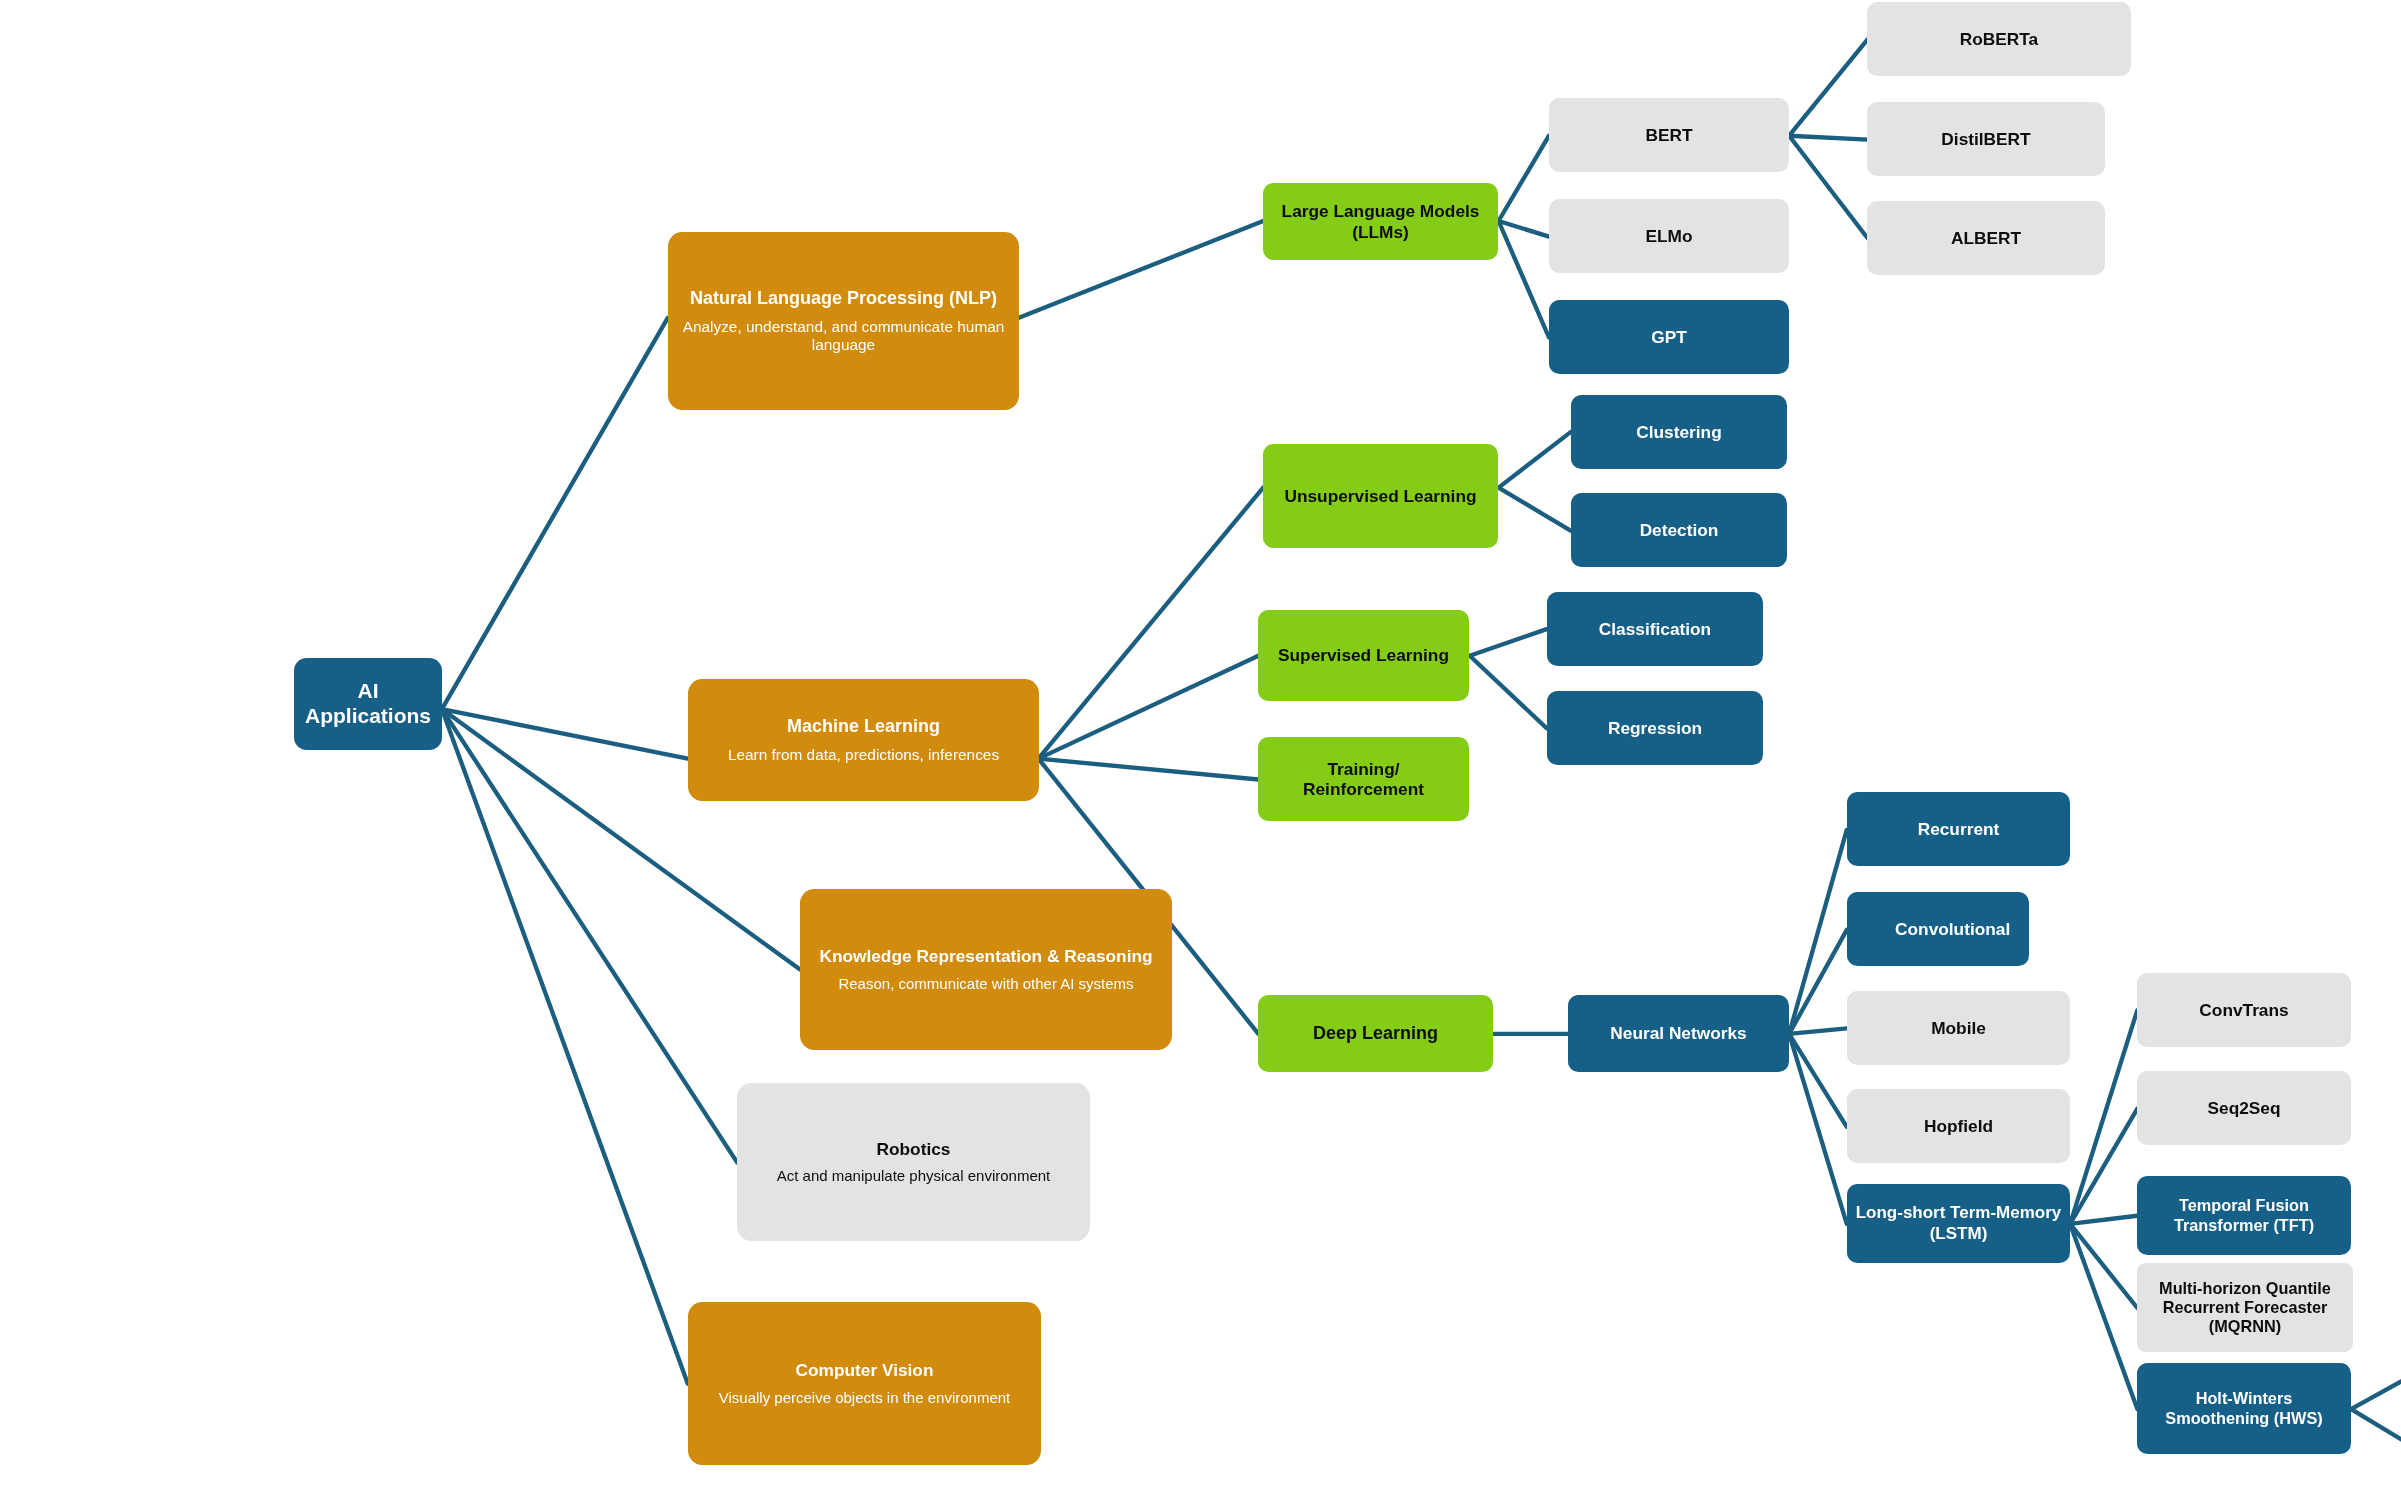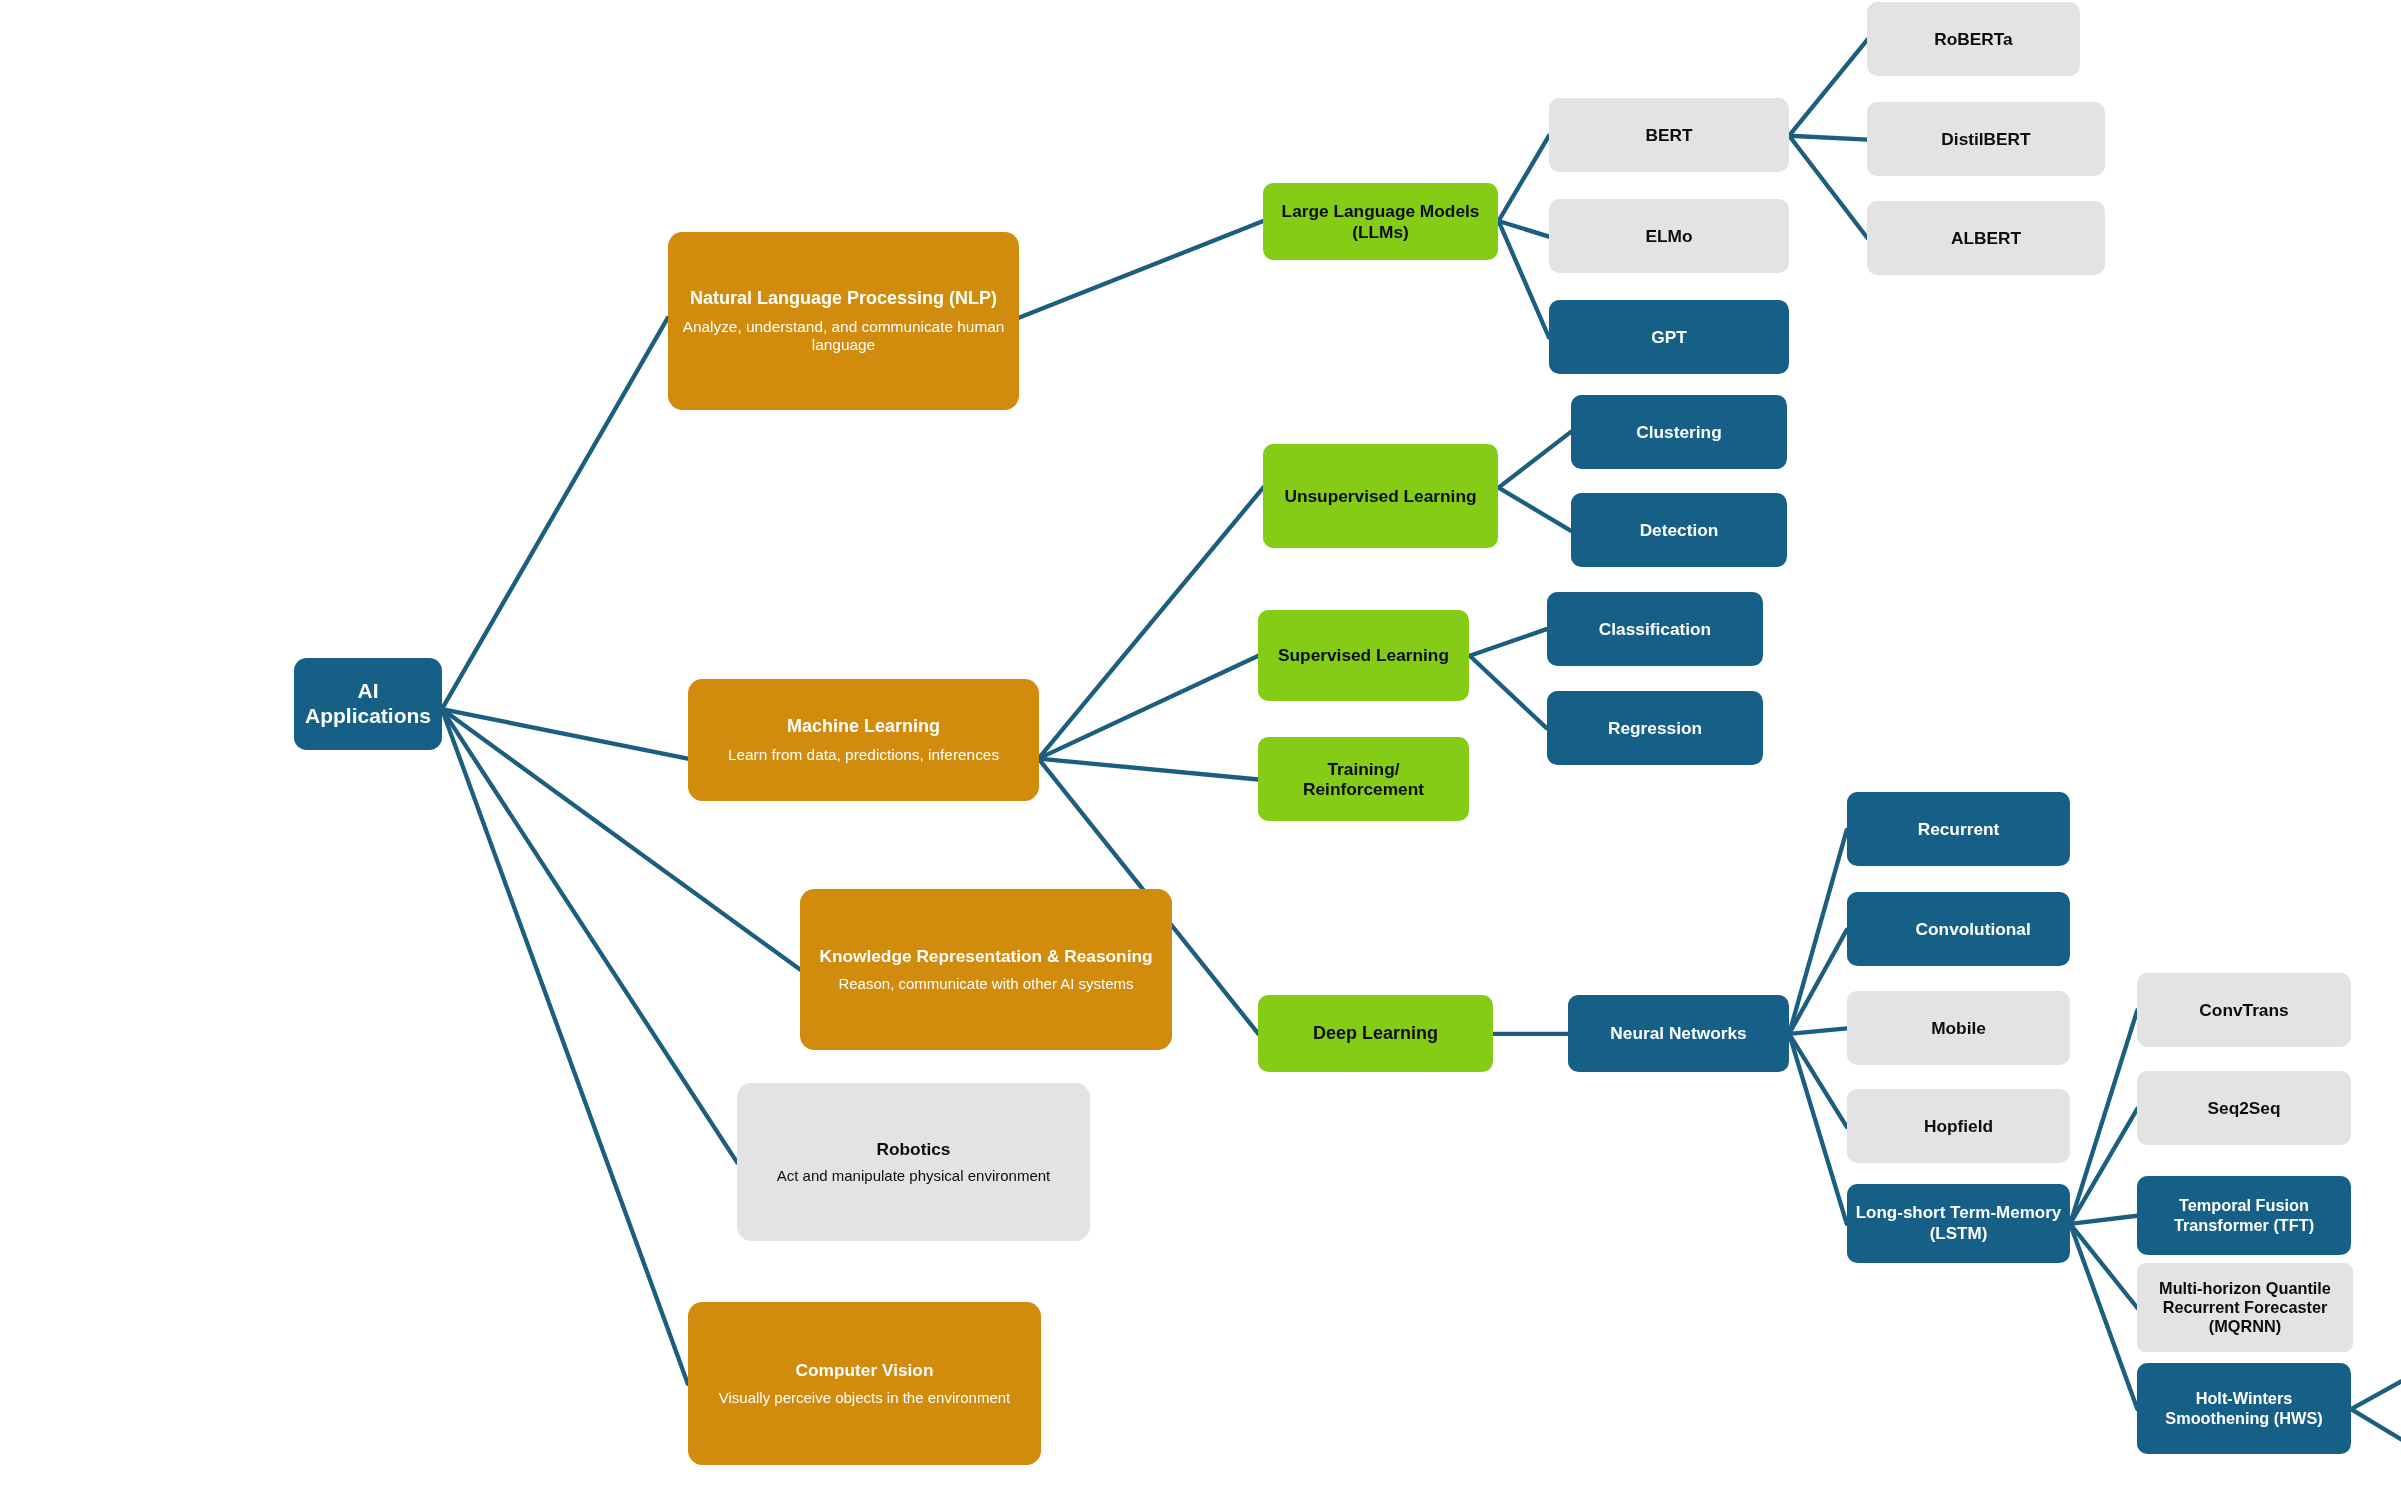--- a/index.html
+++ b/index.html
@@ -129,21 +129,21 @@
     </div>
     <div class="node v-gray" style="left: 1549px; top: 98px; width: 240px; height: 74px; border-radius: 10.6px;">
       <div class="title" style="font-size: 17.3px;">BERT</div>
     </div>
     <div class="node v-gray" style="left: 1549px; top: 199px; width: 240px; height: 74px; border-radius: 10.6px;">
       <div class="title" style="font-size: 17.3px;">ELMo</div>
     </div>
     <div class="node v-teal" style="left: 1549px; top: 300px; width: 240px; height: 74px; border-radius: 10.6px;">
       <div class="title" style="font-size: 17.3px;">GPT</div>
     </div>
-    <div class="node v-gray" style="left: 1867px; top: 2.4px; width: 213px; height: 74px; border-radius: 10.6px;">
+    <div class="node v-gray" style="left: 1867px; top: 2.4px; width: 264px; height: 74px; border-radius: 10.6px;">
       <div class="title" style="font-size: 17.3px;">RoBERTa</div>
     </div>
     <div class="node v-gray" style="left: 1867px; top: 102px; width: 238px; height: 74px; border-radius: 10.6px;">
       <div class="title" style="font-size: 17.3px;">DistilBERT</div>
     </div>
     <div class="node v-gray" style="left: 1867px; top: 201px; width: 238px; height: 74px; border-radius: 10.6px;">
       <div class="title" style="font-size: 17.3px;">ALBERT</div>
     </div>
     <div class="node v-teal" style="left: 1571px; top: 395px; width: 216px; height: 74px; border-radius: 10.6px;">
       <div class="title" style="font-size: 17.3px;">Clustering</div>
@@ -156,21 +156,21 @@
     </div>
     <div class="node v-teal" style="left: 1547px; top: 691px; width: 216px; height: 74px; border-radius: 10.6px;">
       <div class="title" style="font-size: 17.3px;">Regression</div>
     </div>
     <div class="node v-teal" style="left: 1568px; top: 995px; width: 221px; height: 77px; border-radius: 10.6px;">
       <div class="title" style="font-size: 17.3px;">Neural Networks</div>
     </div>
     <div class="node v-teal" style="left: 1847px; top: 792px; width: 223px; height: 74px; border-radius: 10.6px;">
       <div class="title" style="font-size: 17.3px;">Recurrent</div>
     </div>
-    <div class="node v-teal" style="left: 1847px; top: 892px; width: 223px; height: 74px; border-radius: 10.6px; padding-left: 37px;">
+    <div class="node v-teal" style="left: 1847px; top: 892px; width: 182px; height: 74px; border-radius: 10.6px; padding-left: 37px;">
       <div class="title" style="font-size: 17.3px;">Convolutional</div>
     </div>
     <div class="node v-gray" style="left: 1847px; top: 991px; width: 223px; height: 74px; border-radius: 10.6px;">
       <div class="title" style="font-size: 17.3px;">Mobile</div>
     </div>
     <div class="node v-gray" style="left: 1847px; top: 1089px; width: 223px; height: 74px; border-radius: 10.6px;">
       <div class="title" style="font-size: 17.3px;">Hopfield</div>
     </div>
     <div class="node v-teal" style="left: 1847px; top: 1184px; width: 223px; height: 79px; border-radius: 10.6px;">
       <div class="title" style="font-size: 17px;">Long-short Term-Memory (LSTM)</div>

